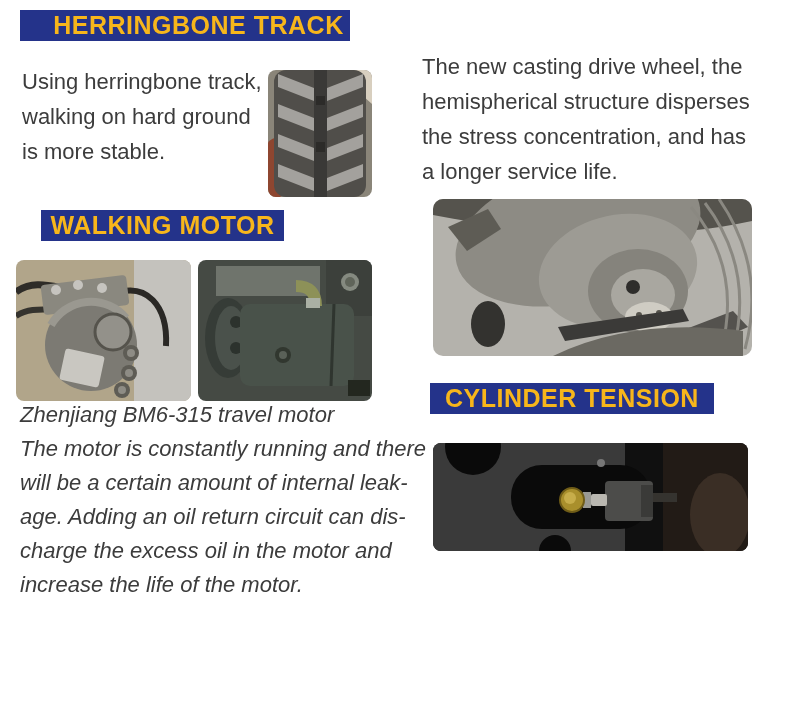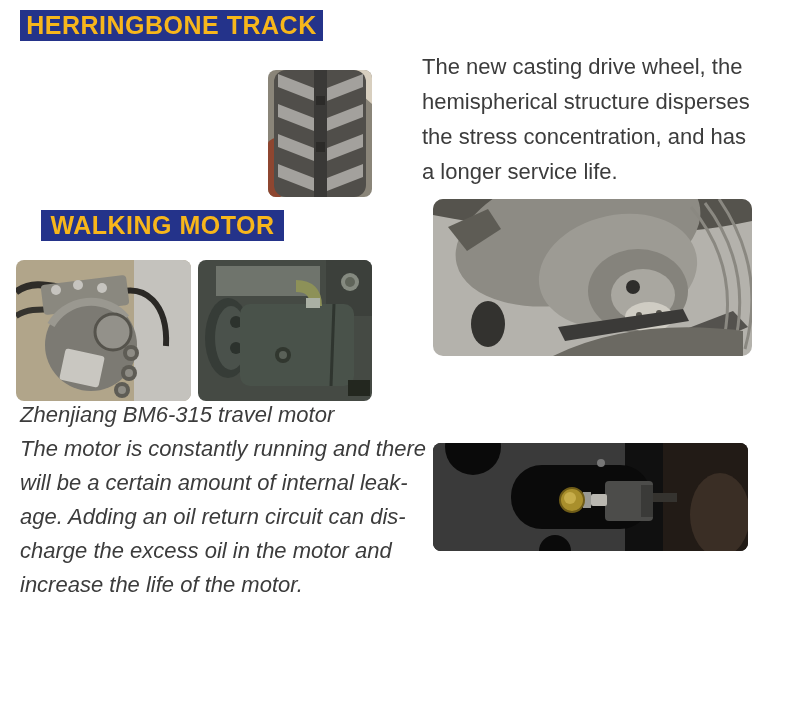--- a/index.html
+++ b/index.html
@@ -6,21 +6,21 @@
   #page{position:relative;width:800px;height:725px;background:#ffffff;overflow:hidden;
         font-family:"Liberation Sans", sans-serif;}
   .hdr{position:absolute;display:flex;align-items:center;justify-content:center;
        background:#24338a;color:#f7b61b;font-weight:700;font-size:25px;letter-spacing:.5px;
        white-space:nowrap;}
   .para{position:absolute;color:#3c3c3c;font-size:22px;line-height:35px;white-space:pre-line;}
   .photo{position:absolute;overflow:hidden;}
   .photo svg{display:block;}
 
   
-  #hdr-track   {left:20px;  top:10px;  width:303px; height:31px;}
+  #hdr-track   {left:20px;  top:10px;  width:303px; height:31px;padding-left:27px;}
   #hdr-motor   {left:41px;  top:210px; width:243px; height:31px;}
   #hdr-wheel   {left:428px; top:8px;   width:327px; height:31px;}
   #hdr-cyl     {left:430px; top:383px; width:284px; height:31px;}
 
   #para-track  {left:22px;  top:64px;  width:255px;}
   #para-motor  {left:20px;  top:398px; width:422px; line-height:34px;font-style:italic;}
   #para-wheel  {left:422px; top:49px;  width:350px;}
   #para-cyl    {left:432px; top:560px; width:340px;}
 
   #photo-track {left:268px; top:70px;  width:104px; height:127px; border-radius:8px;}
@@ -29,20 +29,23 @@
   #photo-wheel {left:433px; top:199px; width:319px; height:157px; border-radius:10px;}
   #photo-cyl   {left:433px; top:443px; width:315px; height:108px; border-radius:8px;}
 </style>
 </head>
 <body>
 
 <div id="page">
 
   <div class="hdr" id="hdr-track">HERRINGBONE TRACK</div>
 
+  <div class="para" id="para-track">Using herringbone track,
+walking on hard ground
+is more stable.</div>
 
   <div class="photo" id="photo-track">
     <svg width="104" height="127" viewBox="0 0 104 127">
       <rect width="104" height="127" fill="#8a8579"></rect>
       <path d="M66 0 H104 V34 L66 0 Z" fill="#d8cfbf"></path>
       <ellipse cx="8" cy="98" rx="15" ry="30" fill="#8e4630"></ellipse>
       <rect x="6" y="0" width="92" height="127" rx="12" fill="#504e4a"></rect>
       <rect x="46" y="0" width="13" height="127" fill="#3a3937"></rect>
       <g fill="#a3a19d">
         <polygon points="10,4 46,18 46,31 10,17"></polygon>
@@ -136,20 +139,21 @@
       <circle cx="218" cy="124" r="3" fill="#55534c"></circle>
       <ellipse cx="55" cy="125" rx="17" ry="23" fill="#33322f"></ellipse>
       <path d="M258 8 Q310 70 288 152" stroke="#8a8881" stroke-width="3" fill="none"></path>
       <path d="M272 4 Q322 70 300 152" stroke="#8a8881" stroke-width="3" fill="none"></path>
       <path d="M286 0 Q334 70 312 150" stroke="#8a8881" stroke-width="3" fill="none"></path>
       <path d="M120 157 Q200 118 310 132 L310 157 Z" fill="#6b6962"></path>
       <path d="M125 128 L250 110 L256 122 L132 142 Z" fill="#3b3a38"></path>
     </svg>
   </div>
 
+  <div class="hdr" id="hdr-cyl">CYLINDER TENSION</div>
 
   <div class="photo" id="photo-cyl">
     <svg width="315" height="108" viewBox="0 0 315 108">
       <rect width="315" height="108" fill="#101010"></rect>
       <rect x="0" y="0" width="192" height="108" fill="#3a3a3a"></rect>
       <circle cx="40" cy="4" r="28" fill="#0a0a0a"></circle>
       <circle cx="122" cy="108" r="16" fill="#0a0a0a"></circle>
       <rect x="78" y="22" width="140" height="64" rx="31" fill="#0a0a0a"></rect>
       <rect x="230" y="0" width="85" height="108" fill="#221b16"></rect>
       <ellipse cx="287" cy="72" rx="30" ry="42" fill="#3a2e25"></ellipse>

